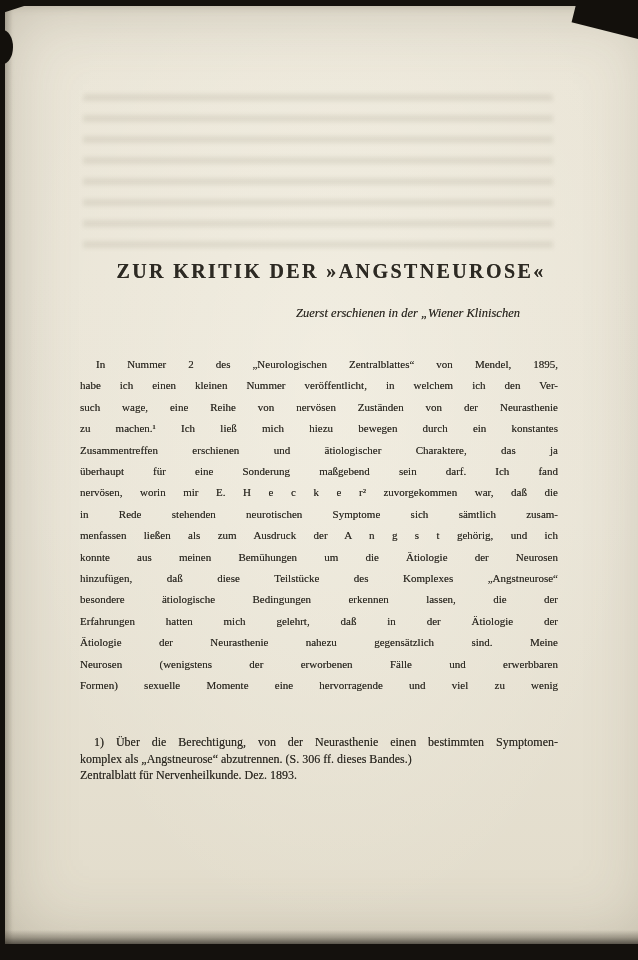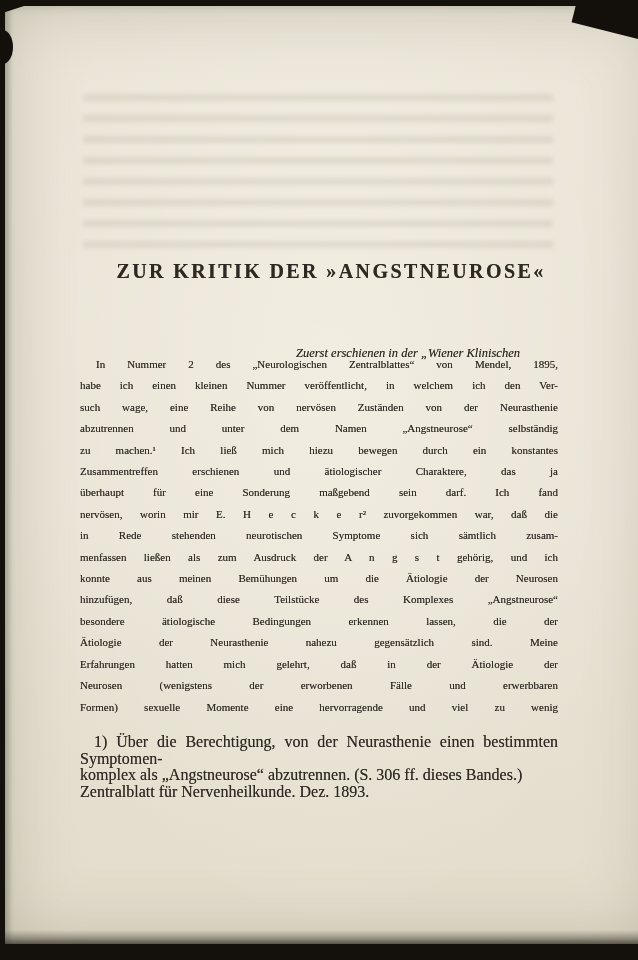--- a/index.html
+++ b/index.html
@@ -47,21 +47,21 @@
   .subtitle{
     position:absolute;left:272px;top:299px;width:292px;
     font-style:italic;font-size:12.5px;line-height:16.5px;
   }
   .bodytext{
     position:absolute;left:75px;top:348px;width:478px;
     font-size:11px;line-height:21.4px;
   }
   .footnotes{
     position:absolute;left:75px;top:728px;width:478px;
-    font-size:16px;line-height:16.6px;
+    font-size:12px;line-height:16.6px;
   }
   .line{white-space:normal;}
   .line.just{text-align:justify;text-align-last:justify;}
   .edge-right{
     position:absolute;top:0;right:0;width:12px;height:100%;
     background:linear-gradient(to right, rgba(0,0,0,0), rgba(62,56,44,0.32));
   }
   .edge-bottom{
     position:absolute;left:0;right:0;bottom:0;height:14px;
     background:linear-gradient(to bottom, rgba(0,0,0,0), rgba(60,55,45,0.35) 55%, rgba(28,25,20,0.62));
@@ -76,38 +76,37 @@
   .mark-tr{right:-12px;top:-14px;width:74px;height:46px;transform:rotate(14deg);}
 </style>
 </head>
 <body>
 
 <div class="scan">
   <div class="page">
     <div class="bleed"></div>
     <h1 class="title">ZUR KRITIK DER »ANGSTNEUROSE«</h1>
     <div class="subtitle">
-        <div class="line" style="text-indent: 19px; margin-top: 40px;">Zuerst erschienen in der „Wiener Klinischen</div>
+        <div class="line" style="text-indent: 19px;">Zuerst erschienen in der „Wiener Klinischen</div>
       </div>
     <div class="bodytext">
         <div class="line just" style="text-indent: 16px;">In Nummer 2 des „Neurologischen Zentralblattes“ von Mendel, 1895,</div>
         <div class="line just">habe ich einen kleinen Nummer veröffentlicht, in welchem ich den Ver-</div>
         <div class="line just">such wage, eine Reihe von nervösen Zuständen von der Neurasthenie</div>
-        <div class="line just">abzutrennen und unter dem Namen „Angstneurose“ selbständig</div>
         <div class="line just">zu machen.¹ Ich ließ mich hiezu bewegen durch ein konstantes</div>
         <div class="line just">Zusammentreffen erschienen und ätiologischer Charaktere, das ja</div>
         <div class="line just">überhaupt für eine Sonderung maßgebend sein darf. Ich fand</div>
         <div class="line just">nervösen, worin mir E. H e c k e r² zuvorgekommen war, daß die</div>
         <div class="line just">in Rede stehenden neurotischen Symptome sich sämtlich zusam-</div>
         <div class="line just">menfassen ließen als zum Ausdruck der A n g s t gehörig, und ich</div>
         <div class="line just">konnte aus meinen Bemühungen um die Ätiologie der Neurosen</div>
         <div class="line just">hinzufügen, daß diese Teilstücke des Komplexes „Angstneurose“</div>
         <div class="line just">besondere ätiologische Bedingungen erkennen lassen, die der</div>
+        <div class="line just">Erfahrungen hatten mich gelehrt, daß in der Ätiologie der</div>
         <div class="line just">Ätiologie der Neurasthenie nahezu gegensätzlich sind. Meine</div>
-        <div class="line just">Erfahrungen hatten mich gelehrt, daß in der Ätiologie der</div>
         <div class="line just">Neurosen (wenigstens der erworbenen Fälle und erwerbbaren</div>
         <div class="line just">Formen) sexuelle Momente eine hervorragende und viel zu wenig</div>
       </div>
     <div class="footnotes">
         <div class="line just" style="text-indent: 14px;">1) Über die Berechtigung, von der Neurasthenie einen bestimmten Symptomen-</div>
         <div class="line">komplex als „Angstneurose“ abzutrennen. (S. 306 ff. dieses Bandes.)</div>
         <div class="line">Zentralblatt für Nervenheilkunde. Dez. 1893.</div>
       </div>
     <div class="edge-left"></div>
     <div class="edge-right"></div>

